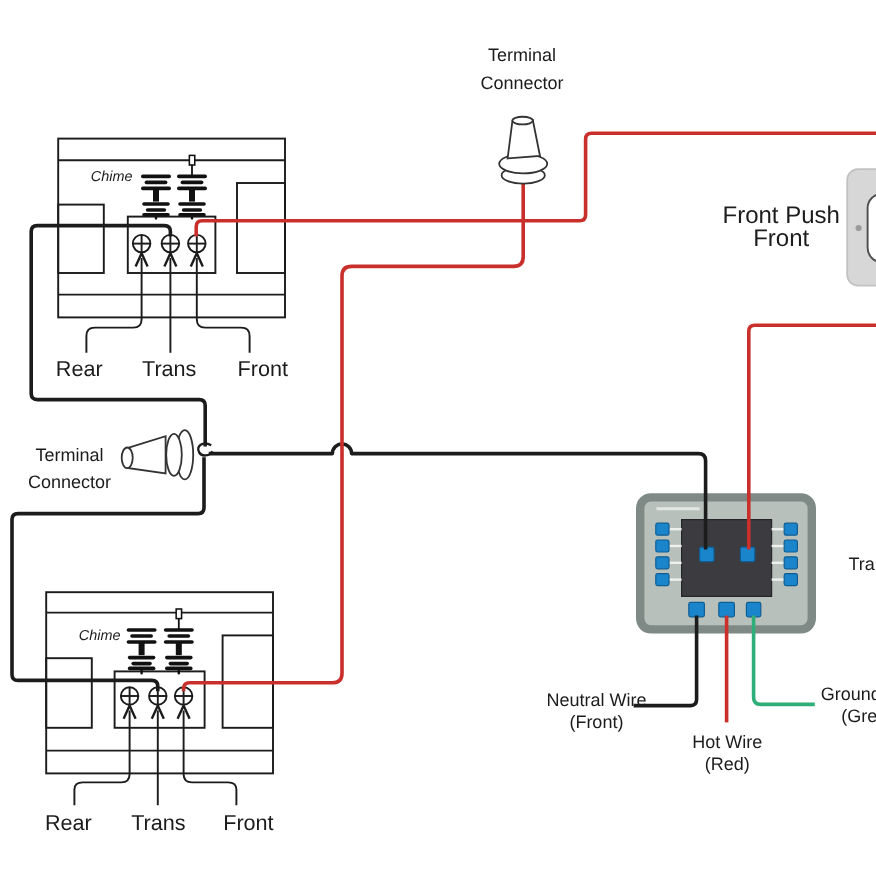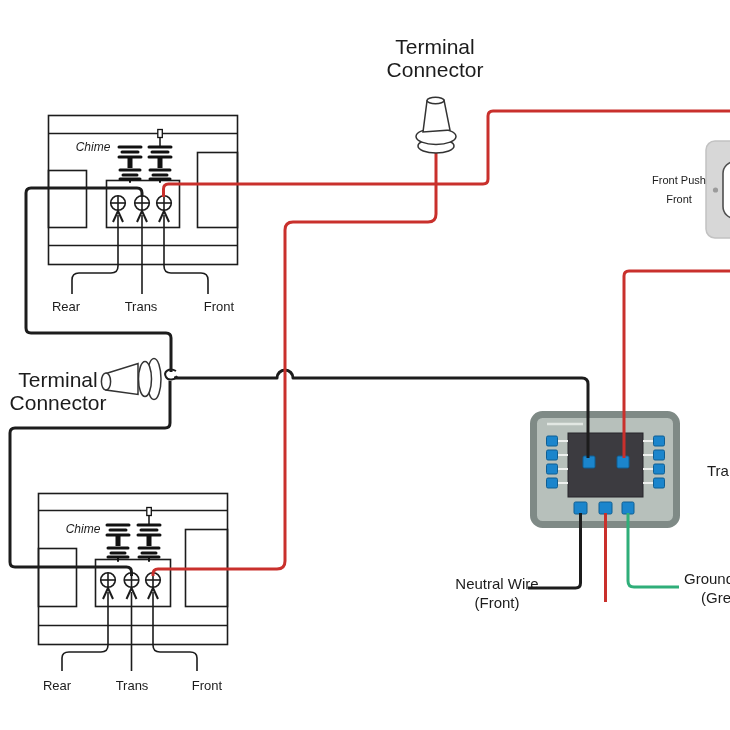--- a/index.html
+++ b/index.html
@@ -2,23 +2,23 @@
 <html><head>
 <meta charset="utf-8">
 <style>
   html,body { margin:0; padding:0; background:#ffffff; }
   .canvas {
     position:relative; width:730px; height:730px; background:#ffffff;
     overflow:hidden; font-family:"Liberation Sans", sans-serif; color:#1c1c1c;
   }
   .canvas svg { position:absolute; left:0; top:0; }
   .label { position:absolute; text-align:center; transform:translateX(-50%); white-space:nowrap; }
-  .lbl-lg { font-size:21px; line-height:23px; }
-  .lbl-term { font-size:13px; line-height:20px;text-align:center; }
-  .lbl-btn { font-size:11px; line-height:19px;margin-left:28px; }
+  .lbl-lg { font-size:15px; line-height:23px; }
+  .lbl-term { font-size:18px; line-height:20px;text-align:center; }
+  .lbl-btn { font-size:20px; line-height:19px; }
   .lbl-md { font-size:15px; line-height:19px; }
   .lbl-sm { font-size:12px; line-height:14px;font-style:italic; }
   .label.left-align { transform:none; text-align:left; }
   .indent { padding-left:17px; }
 </style>
 </head>
 <body>
 
 <div class="canvas">
 
@@ -231,19 +231,23 @@
 
   <div class="label lbl-term" style="left:57px; top:676px;">Rear</div>
   <div class="label lbl-term" style="left:132px; top:676px;">Trans</div>
   <div class="label lbl-term" style="left:207px; top:676px;">Front</div>
 
   <div class="label lbl-md" style="left:497px; top:574px;">
     <div>Neutral Wire</div>
     <div>(Front)</div>
   </div>
 
+  <div class="label lbl-md" style="left:606px; top:609px;">
+    <div>Hot Wire</div>
+    <div>(Red)</div>
+  </div>
 
   <div class="label lbl-md left-align" style="left:684px; top:569px;">
     <div>Ground</div>
     <div class="indent">(Green)</div>
   </div>
 
 </div>
 
 </body></html>

